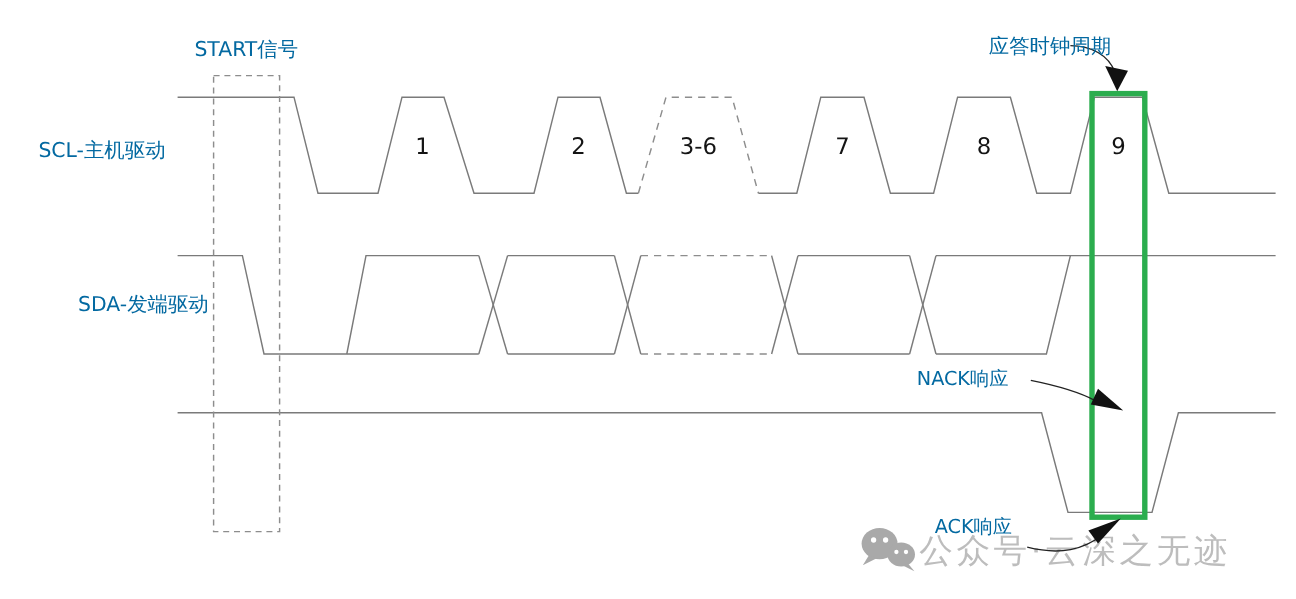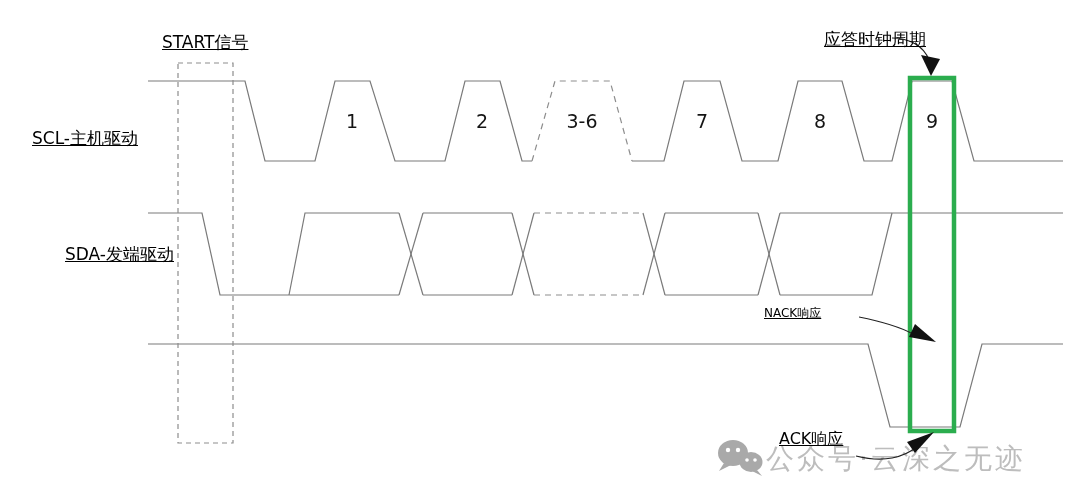--- a/index.html
+++ b/index.html
@@ -1,27 +1,27 @@
 <!DOCTYPE html>
 <html><head>
 <meta charset="utf-8">
 <style>
   html,body{margin:0;padding:0;background:#fff;}
   .stage{
     position:relative;width:1080px;height:499px;background:#ffffff;
     font-family:"DejaVu Sans","Liberation Sans",sans-serif;overflow:hidden;
   }
   #wave{z-index:2;position:absolute;left:0;top:0;pointer-events:none;}
-  .lbl{position:absolute;z-index:3;color:#000000;font-size:17px;line-height:1.2;white-space:nowrap;text-decoration:underline;}
-  #lbl-scl{left:32px;top:128px;}
+  .lbl{position:absolute;z-index:3;color:#0369a1;font-size:17px;line-height:1.2;white-space:nowrap;}
+  #lbl-scl{left:32px;top:116px;}
   #lbl-sda-tx{left:37px;top:244px;margin-left:28px;}
   #lbl-sda-rx{left:37px;top:375px;}
   #lbl-start{left:162px;top:32px;}
   #lbl-ack-clock{left:824px;top:29px;}
-  #lbl-nack{left:764px;top:306px;font-size:12px;}
+  #lbl-nack{left:764px;top:306px;font-size:16px;}
   #lbl-ack{left:779px;top:429px;font-size:16px;}
   .watermark-text{
     position:absolute;left:766px;top:440px;z-index:1;
     font-size:28px;letter-spacing:3px;color:#b6b6b6;opacity:.9;white-space:nowrap;
   }
   .watermark-icon{position:absolute;left:714px;top:438px;z-index:1;width:52px;height:40px;}
 </style>
 </head>
 <body>
 

